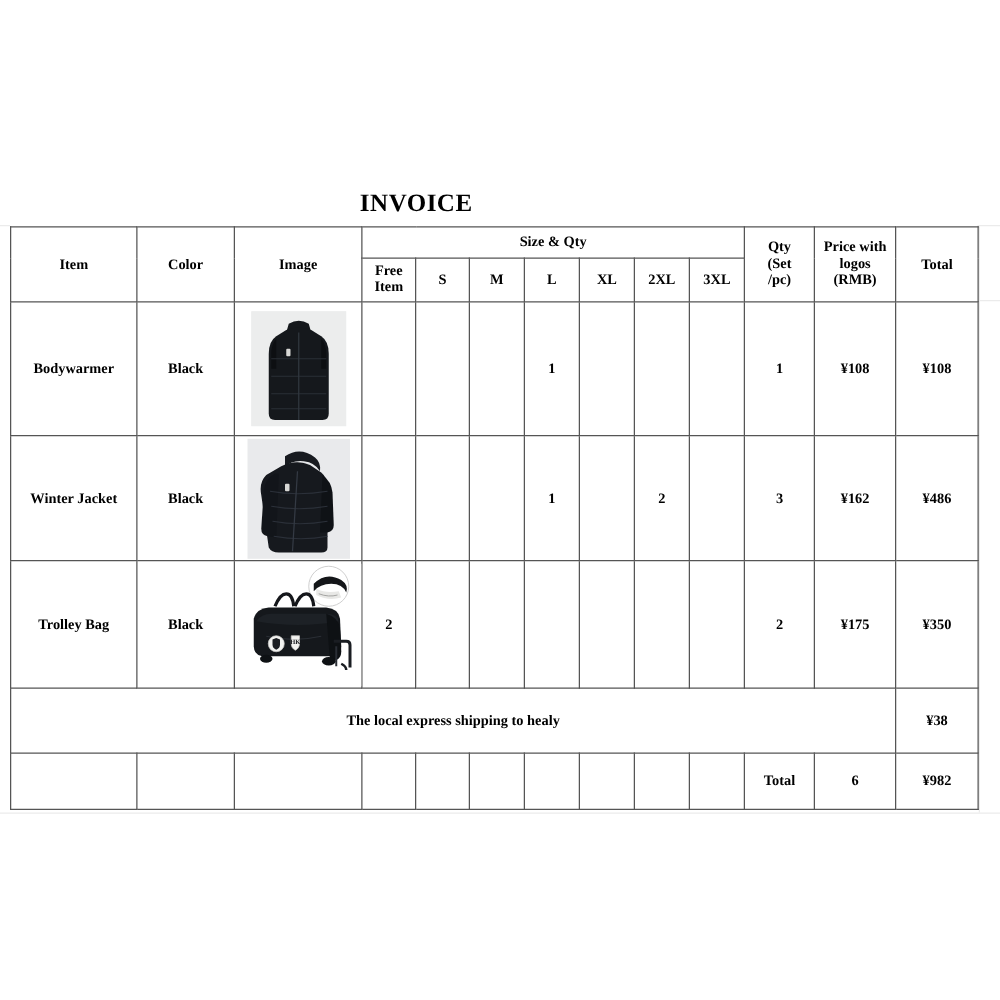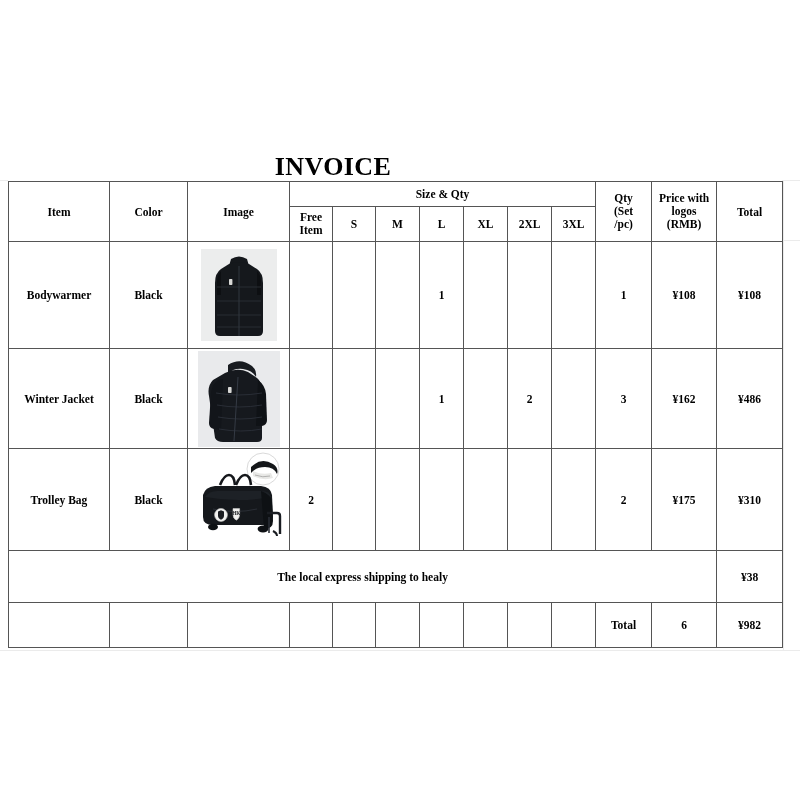--- a/index.html
+++ b/index.html
@@ -24,21 +24,21 @@
     height: 800px;
   }
 
   
   #invoice-title {
     position: absolute;
     left: 258px;
     top: 152px;
     width: 150px;
     text-align: center;
-    font-size: 26px;
+    font-size: 20px;
     font-weight: bold;
     letter-spacing: 0.4px;
     font-family: "Liberation Serif", "DejaVu Serif", serif;
   }
 
   
   #invoice-table {
     position: absolute;
     left: 8px;
     top: 181px;
@@ -305,21 +305,21 @@
         </td>
         <td>2</td>
         <td></td>
         <td></td>
         <td></td>
         <td></td>
         <td></td>
         <td></td>
         <td>2</td>
         <td class="money">¥175</td>
-        <td class="money">¥310</td>
+        <td class="money">¥350</td>
       </tr>
 
       <tr class="row-ship">
         <td colspan="12" class="ship-text">The local express shipping to healy</td>
         <td class="money">¥38</td>
       </tr>
 
       <tr class="row-total">
         <td></td>
         <td></td>

